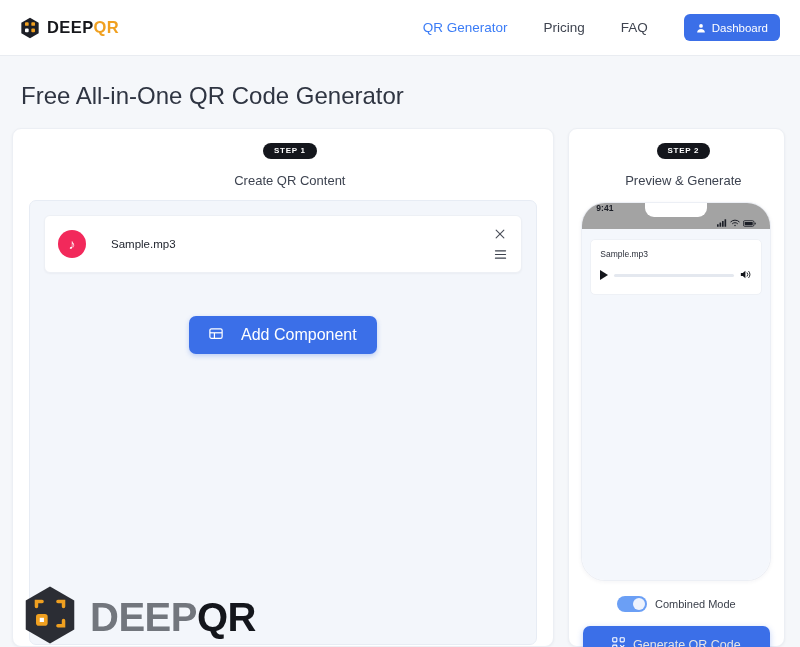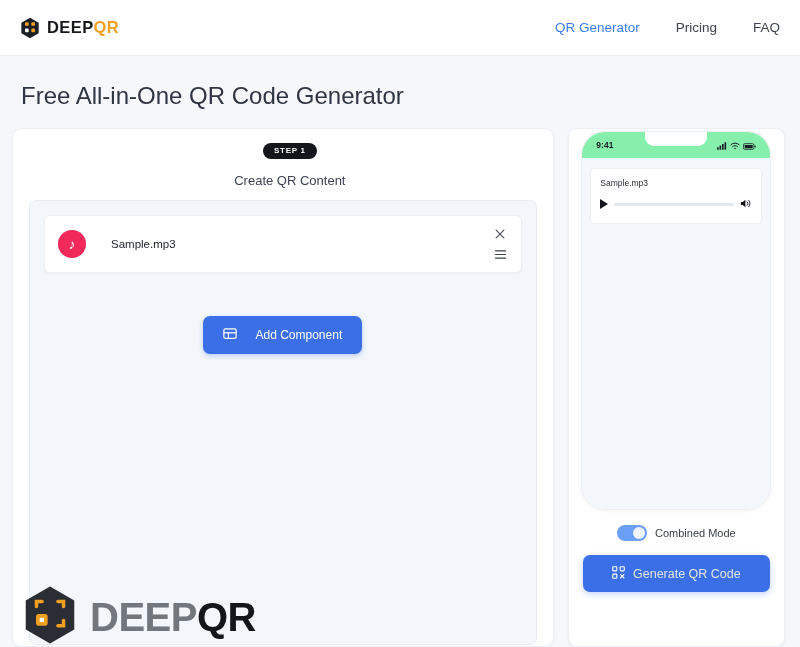--- a/index.html
+++ b/index.html
@@ -126,44 +126,45 @@
     display: flex; flex-direction: column; align-items: center;
     justify-content: center; gap: 9px;
   }
   .ic-btn { cursor: pointer; line-height: 0; color: #4a4f5a; }
 
   .add-wrap { display: flex; justify-content: center; margin-top: 43px; }
   .add-btn {
     background: #3b6fe8;
     color: #fff; border: none; border-radius: 7px;
     height: 38px; padding: 0 20px;
-    font-size: 12px;
+    font-size: 16px;
     font-family: "Liberation Sans", sans-serif;
     display: flex; align-items: center; gap: 18px;
     cursor: pointer;
     box-shadow: 0 2px 5px rgba(59,111,232,0.30);
   }
 
   
   .phone-wrap { display: flex; justify-content: center; margin-top: 2px; }
   .phone {
     width: 190px; height: 379px;
     background: #ffffff;
     border: 1.5px solid #eceff5;
     border-radius: 24px;
     position: relative;
     overflow: hidden;
     box-shadow: 0 1px 4px rgba(30,40,70,0.05);
   }
   .status-bar {
     height: 26px;
-    background: #86efac;
-    display: flex; align-items: center;
+    background: #a3a3a3;
+    display: flex; align-items: flex-start;
     padding: 0 14px;
     position: relative;
+    flex-direction: column;
   }
   .notch {
     position: absolute; top: 0; left: 50%; transform: translateX(-50%);
     width: 62px; height: 14px;
     background: #ffffff;
     border-bottom-left-radius: 9px; border-bottom-right-radius: 9px;
   }
   .clock { font-size: 8.5px; color: #1b1e26; font-weight: bold; }
   .status-icons { margin-left: auto; display: flex; align-items: center; gap: 3px; }
 
@@ -247,20 +248,29 @@
     </span>
     <span class="brand-text">
       <span class="b-deep">DEEP</span><span class="b-qr">QR</span>
     </span>
   </div>
 
   <div class="nav-links">
     <a class="nav-link active">QR Generator</a>
     <a class="nav-link">Pricing</a>
     <a class="nav-link">FAQ</a>
+    <button class="dash-btn">
+      <span>
+        <svg width="10" height="10" viewBox="0 0 16 16" fill="#ffffff">
+          <circle cx="8" cy="4.6" r="3"></circle>
+          <path d="M1.8 15c0-3.4 2.8-5.6 6.2-5.6s6.2 2.2 6.2 5.6z"></path>
+        </svg>
+      </span>
+      <span>Dashboard</span>
+    </button>
   </div>
 </div>
 
 <div class="page-title">Free All-in-One QR Code Generator</div>
 
 <div class="main">
 
   <div class="panel panel-left">
 
     <div class="panel-head">
@@ -320,20 +330,24 @@
       </span>
       <span class="wm-text">
         <span class="w-deep">DEEP</span><span class="w-qr">QR</span>
       </span>
     </div>
 
   </div>
 
   <div class="panel panel-right">
 
+    <div class="panel-head">
+      <span class="step-badge">STEP 2</span>
+      <span class="panel-head-title">Preview &amp; Generate</span>
+    </div>
 
     <div class="phone-wrap">
       <div class="phone">
 
         <div class="status-bar">
           <div class="notch"></div>
           <span class="clock">9:41</span>
           <span class="status-icons">
             <span>
               <svg width="10" height="8" viewBox="0 0 12 9" fill="#1b1e26">

